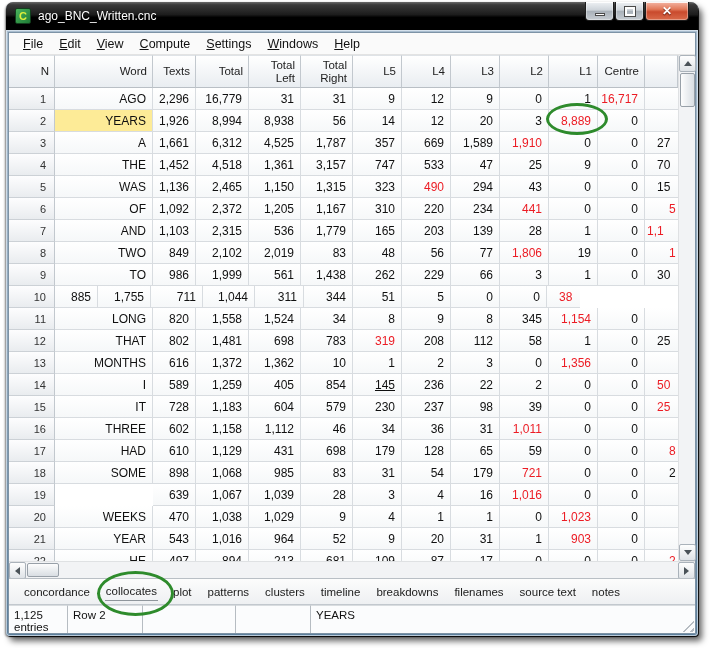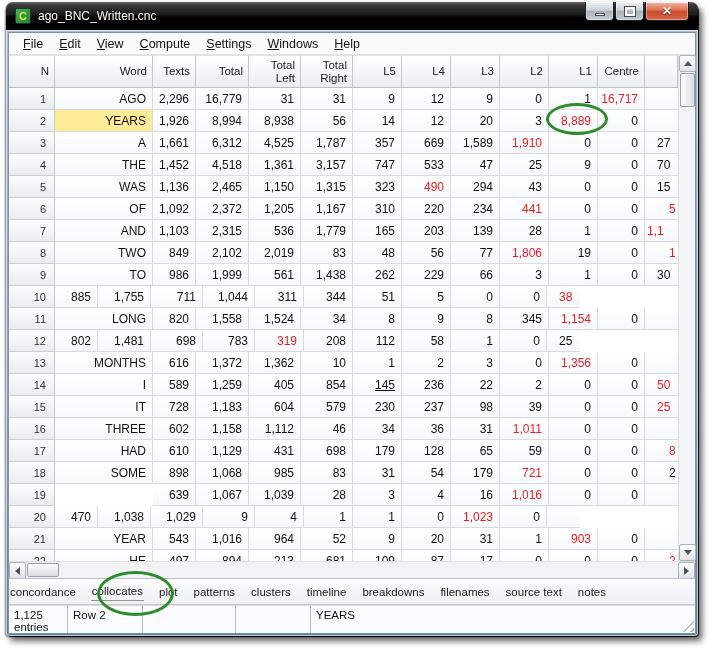--- a/index.html
+++ b/index.html
@@ -70,21 +70,21 @@
   .hscroll .sthumb{background:linear-gradient(#fdfdfd,#d9dee3);}
   .arr{width:0;height:0;border:4px solid transparent;}
   .arr.up{border-bottom:5px solid #4a5258;margin-top:-4px;}
   .arr.down{border-top:5px solid #4a5258;margin-bottom:-4px;}
   .arr.left{border-right:5px solid #4a5258;margin-left:-4px;}
   .arr.right{border-left:5px solid #4a5258;margin-right:-4px;}
 
   
   .tabbar{position:absolute;top:523px;left:0;width:686px;height:26px;
     background:linear-gradient(#fcfcfc,#eef0f2);border-top:1px solid #b9bfc5;
-    display:flex;align-items:center;padding-left:0;}
+    display:flex;align-items:center;padding-left:14px;}
   .tab{font-size:11.5px;color:#1a1a1a;margin-right:14px;padding:3px 1px;}
   .tab.active{border-bottom:1px solid #8f969c;}
 
   
   .statusbar{position:absolute;top:549px;left:0;right:0;bottom:0;background:#eef0f2;
     border-top:1px solid #c2c8ce;display:flex;}
   .scell{border-right:1px solid #b6bcc2;border-top:1px solid #d8dcdf;background:#fbfcfd;
     font-size:11.5px;color:#111;padding:3px 0 0 5px;}
   .scell:nth-child(1){width:59px;}
   .scell:nth-child(2){width:75px;}
@@ -314,20 +314,21 @@
                 <div class="cell" style="width: 49px;">8</div>
                 <div class="cell" style="width: 49px;">9</div>
                 <div class="cell" style="width: 49px;">8</div>
                 <div class="cell" style="width: 49px;">345</div>
                 <div class="cell red" style="width: 49px;">1,154</div>
                 <div class="cell" style="width: 47px;">0</div>
                 <div class="cell r1" style="width: 33px; padding-left: 24px;"></div>
               </div>
               <div class="trow">
                 <div class="ncell">12</div>
+                <div class="cell" style="width: 98px;">THAT</div>
                 <div class="cell" style="width: 43px;">802</div>
                 <div class="cell" style="width: 53px;">1,481</div>
                 <div class="cell" style="width: 52px;">698</div>
                 <div class="cell" style="width: 52px;">783</div>
                 <div class="cell red" style="width: 49px;">319</div>
                 <div class="cell" style="width: 49px;">208</div>
                 <div class="cell" style="width: 49px;">112</div>
                 <div class="cell" style="width: 49px;">58</div>
                 <div class="cell" style="width: 49px;">1</div>
                 <div class="cell" style="width: 47px;">0</div>
@@ -433,20 +434,21 @@
                 <div class="cell" style="width: 49px;">3</div>
                 <div class="cell" style="width: 49px;">4</div>
                 <div class="cell" style="width: 49px;">16</div>
                 <div class="cell red" style="width: 49px;">1,016</div>
                 <div class="cell" style="width: 49px;">0</div>
                 <div class="cell" style="width: 47px;">0</div>
                 <div class="cell r1" style="width: 33px; padding-left: 24px;"></div>
               </div>
               <div class="trow">
                 <div class="ncell">20</div>
+                <div class="cell" style="width: 98px;">WEEKS</div>
                 <div class="cell" style="width: 43px;">470</div>
                 <div class="cell" style="width: 53px;">1,038</div>
                 <div class="cell" style="width: 52px;">1,029</div>
                 <div class="cell" style="width: 52px;">9</div>
                 <div class="cell" style="width: 49px;">4</div>
                 <div class="cell" style="width: 49px;">1</div>
                 <div class="cell" style="width: 49px;">1</div>
                 <div class="cell" style="width: 49px;">0</div>
                 <div class="cell red" style="width: 49px;">1,023</div>
                 <div class="cell" style="width: 47px;">0</div>

